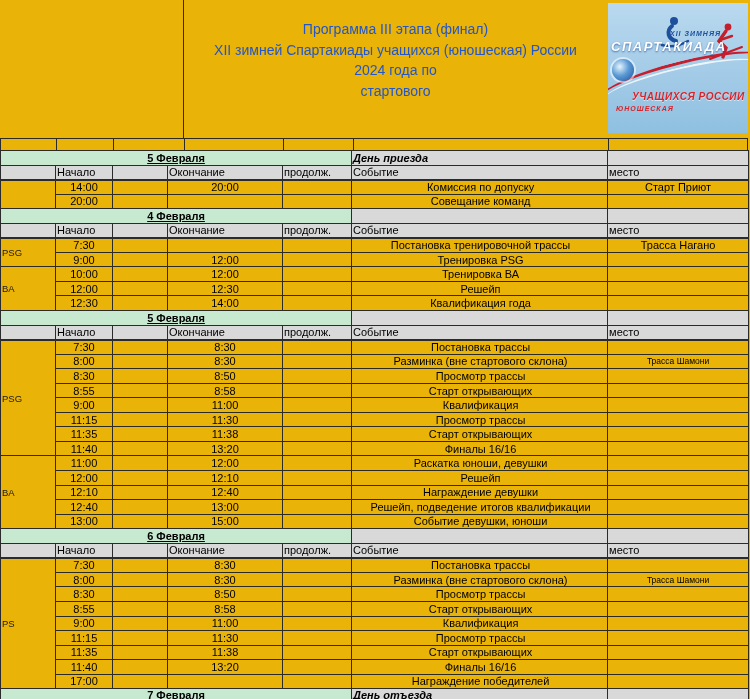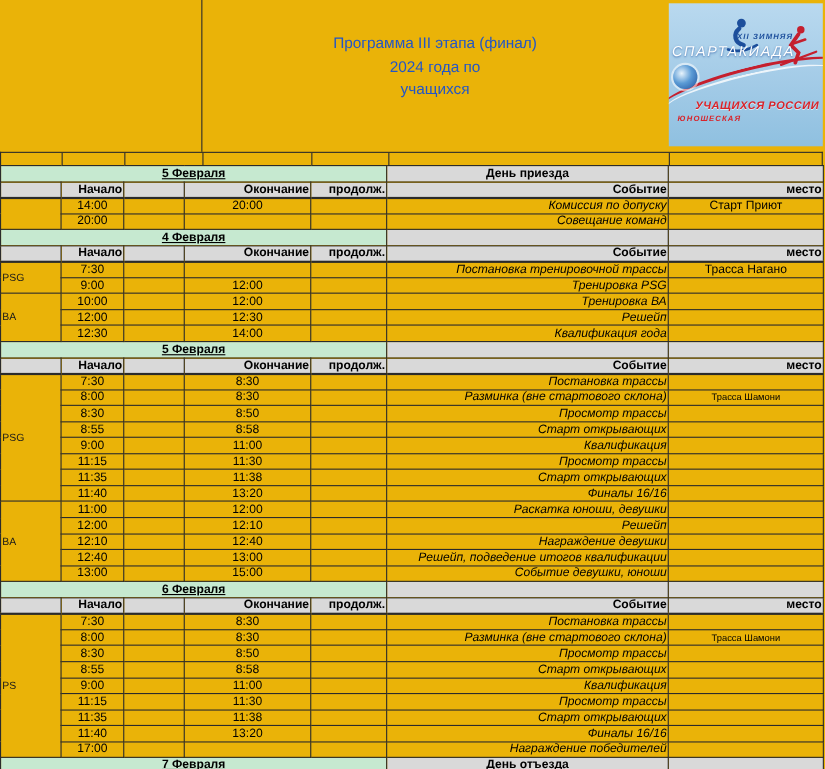--- a/index.html
+++ b/index.html
@@ -39,21 +39,21 @@
   #logo .globe{
     position:absolute; left:4px; top:56px; width:22px; height:22px; border-radius:50%;
     background:radial-gradient(circle at 35% 35%, #e8f4fc 0%, #5b9bd5 45%, #1d4f9c 100%);
     box-shadow:0 0 0 2px rgba(255,255,255,.55);
   }
   #logo .winter{
     position:absolute; left:62px; top:27px; font-size:7px; font-weight:bold; font-style:italic;
     color:var(--logo-blue); letter-spacing:1px;
   }
   #logo .spart{
-    position:absolute; left:3px; top:36px; font-size:13px; font-weight:normal;
+    position:absolute; left:3px; top:36px; font-size:13px; font-weight:bold;
     color:#fff; letter-spacing:1.5px; text-shadow:0 1px 2px rgba(29,79,156,.8);
     font-style:italic; white-space:nowrap;
   }
   #logo .year{
     position:absolute; left:16px; top:44px; font-size:32px; font-weight:bold; font-style:italic;
     color:var(--logo-red); letter-spacing:4px;
     text-shadow:-1px -1px 0 #fff, 1px 1px 0 #8c1620, 2px 2px 0 rgba(29,79,156,.55);
   }
   #logo .pupils{
     position:absolute; left:24px; top:88px; font-size:10px; font-weight:bold; font-style:italic;
@@ -73,36 +73,37 @@
   .grid-strip .vl{position:absolute; top:0; bottom:0; width:1px; background:var(--line);}
 
   table{border-collapse:collapse; table-layout:fixed; width:748px; font-size:11px; color:#000;}
   td{border:1px solid var(--line); padding:0 1px; overflow:hidden; white-space:nowrap; vertical-align:middle;}
   tr.r{height:14.55px;}
   tr.r-last{height:9px;}
   td.green{background:var(--green);}
   td.gray{background:var(--gray);}
   .date-text{font-weight:bold; text-decoration:underline;}
   td.c{text-align:center;}
-  td.hdr{font-weight:bold; text-align:right; border-bottom-width:2px;}
-  td.note{font-weight:bold; text-align:center;}
-  td.ev{text-align:right; padding-left:3px;font-style:italic;}
+  td.hdr{font-weight:normal; text-align:left; border-bottom-width:2px;}
+  td.note{font-weight:bold; font-style:italic;}
+  td.ev{text-align:center; padding-left:3px;}
   td.pl{text-align:center;}
   td.pl.small{font-size:8.5px;}
   td.lbl{font-size:9.5px; color:#1a1a1a;}
 </style>
 </head>
 <body>
 
 <div id="screen">
 
   <div id="title-block">
     <div>Программа III этапа (финал)</div>
+    <div>XII зимней Спартакиады учащихся (юношеская) России</div>
     <div>2024 года по</div>
-    <div>учащихся</div>
+    <div>стартового</div>
   </div>
 
   <div id="logo">
     <div class="swoosh"></div>
     <div class="swoosh2"></div>
     <svg width="40" height="42" style="left:98px; top:18px;" viewBox="0 0 40 42">
       <circle cx="22" cy="6" r="3.4" fill="#c51f2e"></circle>
       <path d="M20 10 L13 20 L20 27 L17 36" stroke="#c51f2e" stroke-width="3.4" fill="none" stroke-linecap="round"></path>
       <path d="M14 19 L26 15" stroke="#c51f2e" stroke-width="2.4" fill="none" stroke-linecap="round"></path>
       <path d="M4 38 L36 26" stroke="#c51f2e" stroke-width="2" fill="none" stroke-linecap="round"></path>

